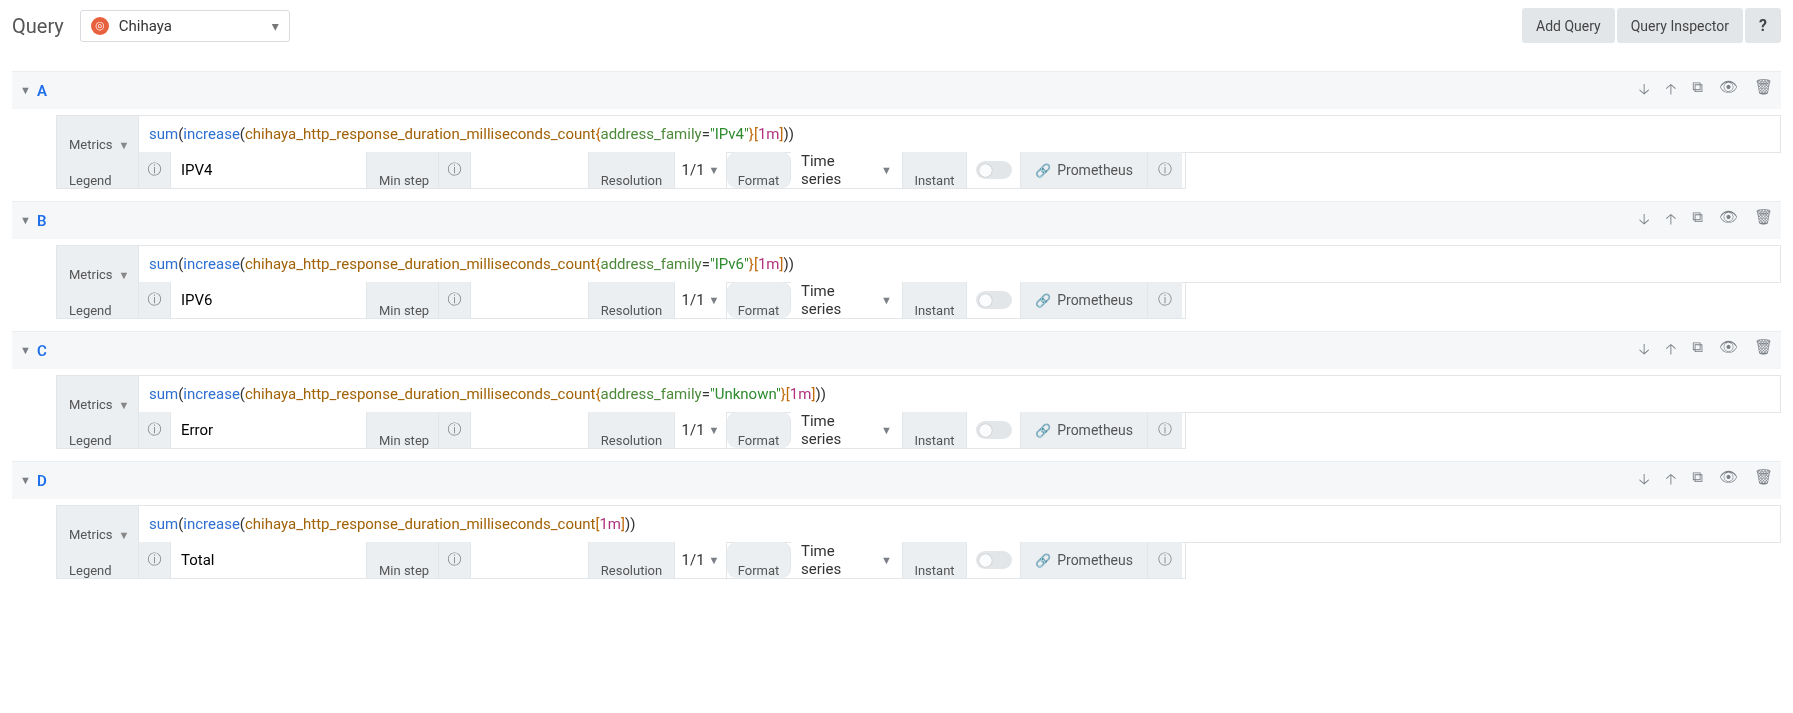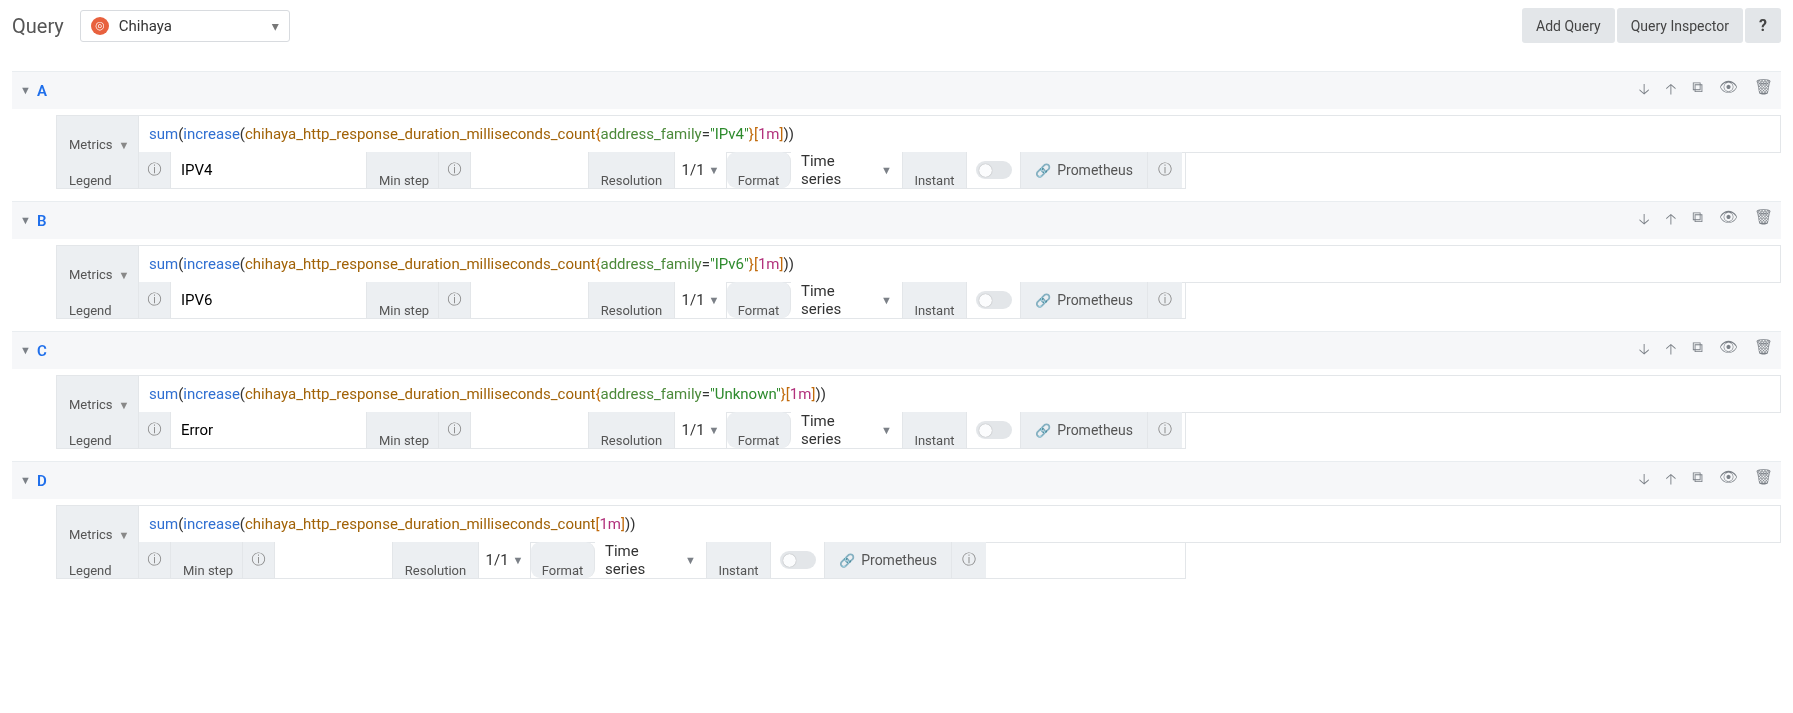--- a/index.html
+++ b/index.html
@@ -315,20 +315,23 @@
             <span class="bracket">[</span>
             <span class="dur">1m</span>
             <span class="bracket">]</span>
             <span class="punct">)</span>
             <span class="punct">)</span>
           </div>
       </div>
       <div class="row options-row">
         <div class="cell label-cell" style="width:82px">Legend</div>
         <div class="cell info-icon">ⓘ</div>
+        <div class="cell input-cell legend-val">
+            <input value="Total" style="">
+          </div>
         <div class="cell label-cell" style="width:72px">Min step</div>
         <div class="cell info-icon">ⓘ</div>
         <div class="cell input-cell minstep-val">
             <input value="" style="">
           </div>
         <div class="cell label-cell resolution-label">Resolution</div>
         <div class="cell resolution-val">
             <span>1/1</span>
             <span class="caret-sm">▼</span>
           </div>

